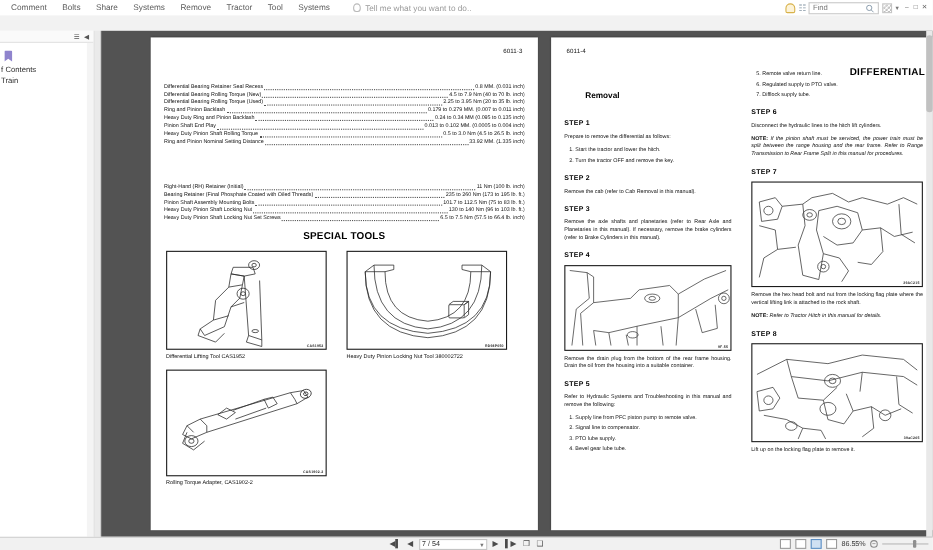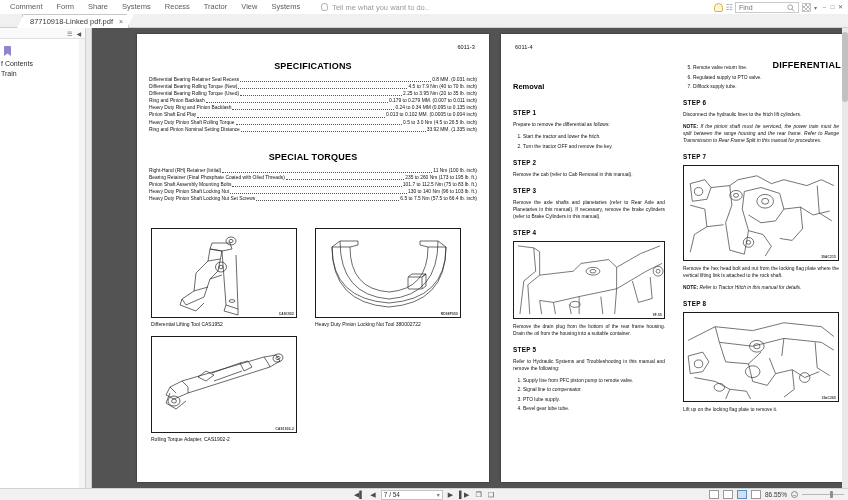--- a/index.html
+++ b/index.html
@@ -159,21 +159,21 @@
     position: absolute; border: 1px solid #1b1b1b; background: #fff; overflow: hidden;
   }
   .figcap { position: absolute; font-size: 5px; color: #111; }
   .figcode {
     position: absolute; right: 2px; bottom: 1px; font-size: 3.2px;
     color: #2b2b2b; font-weight: bold; letter-spacing: .2px;
   }
 
   
   .col { position: absolute; font-size: 5px; color: #111; }
-  .h2 { font-size: 7.5px; font-weight: bold; color: #000; }
+  .h2 { font-size: 7.5px; font-weight: bold; color: #000; margin-left: 19px; }
   .steph { font-size: 6.3px; font-weight: bold; color: #000; letter-spacing: .3px; }
   .para { font-size: 4.9px; line-height: 7px; color: #111; text-align: justify; }
   .para.note { }
   .note b { font-weight: bold; font-style: normal; }
   .note i { font-style: italic; }
   ol.numlist { margin: 0; padding-left: 10px; font-size: 4.9px; line-height: 7px; }
   ol.numlist li { margin-bottom: 2.5px; text-align: justify; }
 
   
   .bottombar {
@@ -215,26 +215,26 @@
   }
   svg { display: block; }
 </style>
 </head>
 <body>
 
 <div id="app">
 
   <div class="menubar">
     <div class="mitem">Comment</div>
-    <div class="mitem">Form</div>
+    <div class="mitem">Bolts</div>
     <div class="mitem">Share</div>
     <div class="mitem">Systems</div>
-    <div class="mitem">Recess</div>
+    <div class="mitem">Remove</div>
     <div class="mitem">Tractor</div>
-    <div class="mitem">View</div>
+    <div class="mitem">Tool</div>
     <div class="mitem">Systems</div>
 
     <div class="tellme">
       <span class="bulb"></span>
       <span>Tell me what you want to do..</span>
     </div>
 
     <div class="menubar-right">
       <span class="heart-ico"></span>
       <span class="lib-ico">☷</span>
@@ -250,26 +250,20 @@
       <span class="chkbd"></span>
       <span class="caret-sm">▾</span>
       <span class="wincontrols">
         <span class="wc">–</span>
         <span class="wc">□</span>
         <span class="wc">✕</span>
       </span>
     </div>
   </div>
 
-  <div class="tabbar">
-    <div class="doctab">
-      <span>87710918-Linked pdf.pdf</span>
-      <span class="tab-close">×</span>
-    </div>
-  </div>
 
   <div class="leftpanel">
     <div class="lp-header">
       <span class="lp-icon-sm">☰</span>
       <span class="lp-icon-sm">◀</span>
     </div>
 
     <span class="lp-bookmark-ico">
       <svg width="9" height="11" viewBox="0 0 9 11">
         <path d="M1 0 h5 a1 1 0 0 1 1 1 v9 l-3.5 -2.5 L0 10 V1 a1 1 0 0 1 1 -1z" fill="#7b6fc4" opacity=".85"></path>
@@ -285,21 +279,20 @@
   </div>
 
   <div class="collapse-strip"></div>
 
   <div class="viewport">
 
     <div class="page" id="pageLeft">
       <div class="pg-inner">
         <div class="folio folio-r">6011-3</div>
 
-        <div class="sec-title" style="position:absolute;left:0;right:0;top:27px;">SPECIFICATIONS</div>
 
         <div class="speclist" id="specList" style="top:42px;">
             <div class="specrow">
               <span class="lbl">Differential Bearing Retainer Seal Recess</span>
               <span class="dots"></span>
               <span class="val">0.8 MM. (0.031 inch)</span>
             </div>
             <div class="specrow">
               <span class="lbl">Differential Bearing Rolling Torque (New)</span>
               <span class="dots"></span>
@@ -330,21 +323,20 @@
               <span class="dots"></span>
               <span class="val">0.5 to 3.0 Nm (4.5 to 26.5 lb. inch)</span>
             </div>
             <div class="specrow">
               <span class="lbl">Ring and Pinion Nominal Setting Distance</span>
               <span class="dots"></span>
               <span class="val">33.92 MM. (1.335 inch)</span>
             </div>
           </div>
 
-        <div class="sec-title" style="position:absolute;left:0;right:0;top:118px;">SPECIAL TORQUES</div>
 
         <div class="speclist" id="torqueList" style="top:133px;">
             <div class="specrow">
               <span class="lbl">Right-Hand (RH) Retainer (Initial)</span>
               <span class="dots"></span>
               <span class="val">11 Nm (100 lb. inch)</span>
             </div>
             <div class="specrow">
               <span class="lbl">Bearing Retainer (Final Phosphate Coated with Oiled Threads)</span>
               <span class="dots"></span>
@@ -360,20 +352,21 @@
               <span class="dots"></span>
               <span class="val">130 to 140 Nm (96 to 103 lb. ft.)</span>
             </div>
             <div class="specrow">
               <span class="lbl">Heavy Duty Pinion Shaft Locking Nut Set Screws</span>
               <span class="dots"></span>
               <span class="val">6.5 to 7.5 Nm (57.5 to 66.4 lb. inch)</span>
             </div>
           </div>
 
+        <div class="sec-title" style="position:absolute;left:0;right:0;top:175px;">SPECIAL TOOLS</div>
 
         <div class="figbox" style="left:14px;top:194px;width:146px;height:90px;">
           <svg width="146" height="90" viewBox="0 0 146 90">
             <g fill="none" stroke="#2a2a2a" stroke-width="0.7">
               <path d="M60 14 L78 14 L80 20 L70 22 L58 20 Z"></path>
               <path d="M70 22 L74 76 L86 80 L84 26"></path>
               <path d="M70 22 L58 20 L56 32 L44 44 L42 62 L30 70 L34 76 L52 68 L58 50 L66 42 Z"></path>
               <path d="M58 50 L70 46"></path>
               <ellipse cx="79" cy="12" rx="5" ry="4"></ellipse>
               <ellipse cx="79" cy="12" rx="2" ry="1.6"></ellipse>

